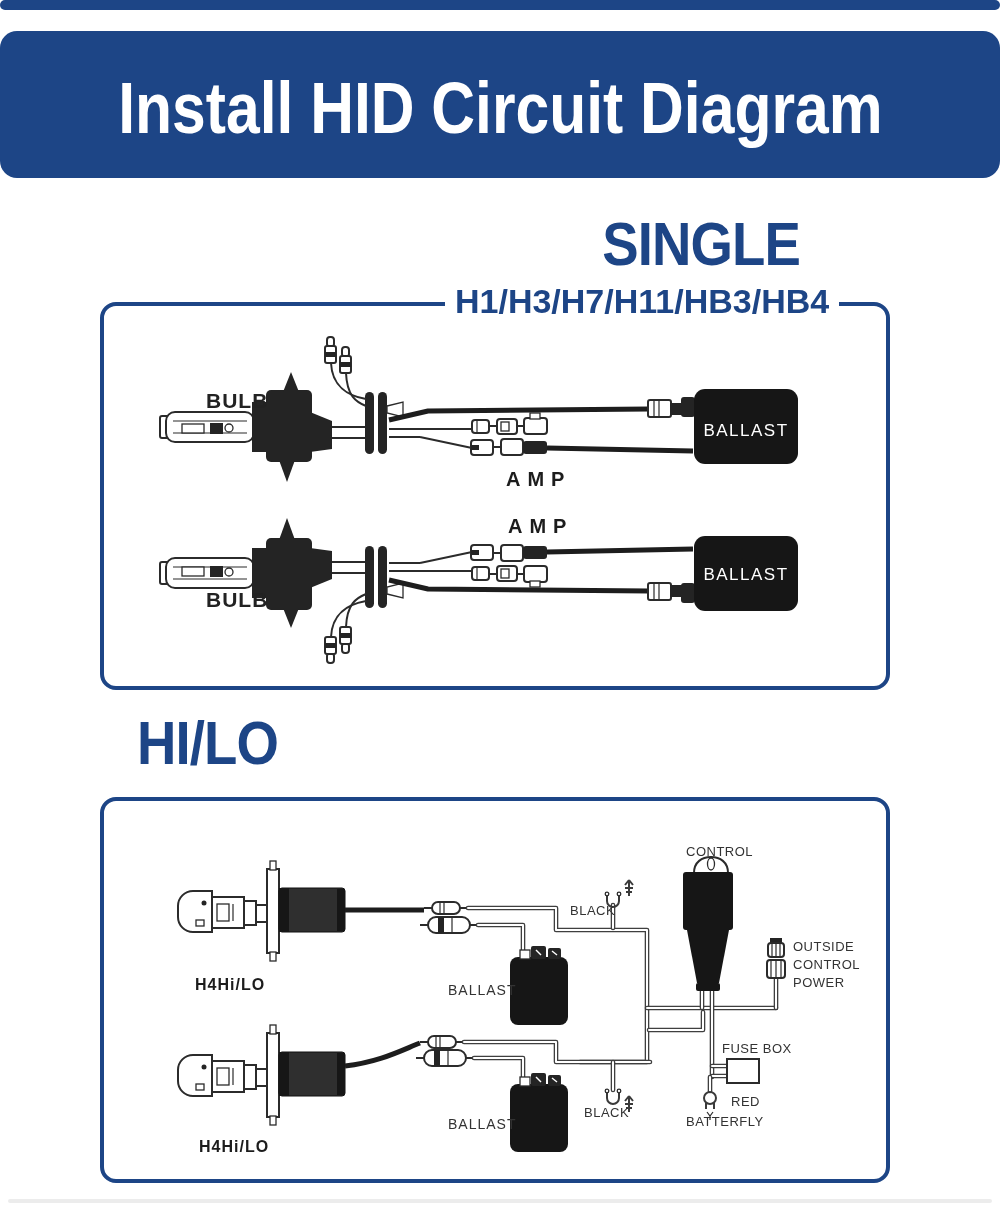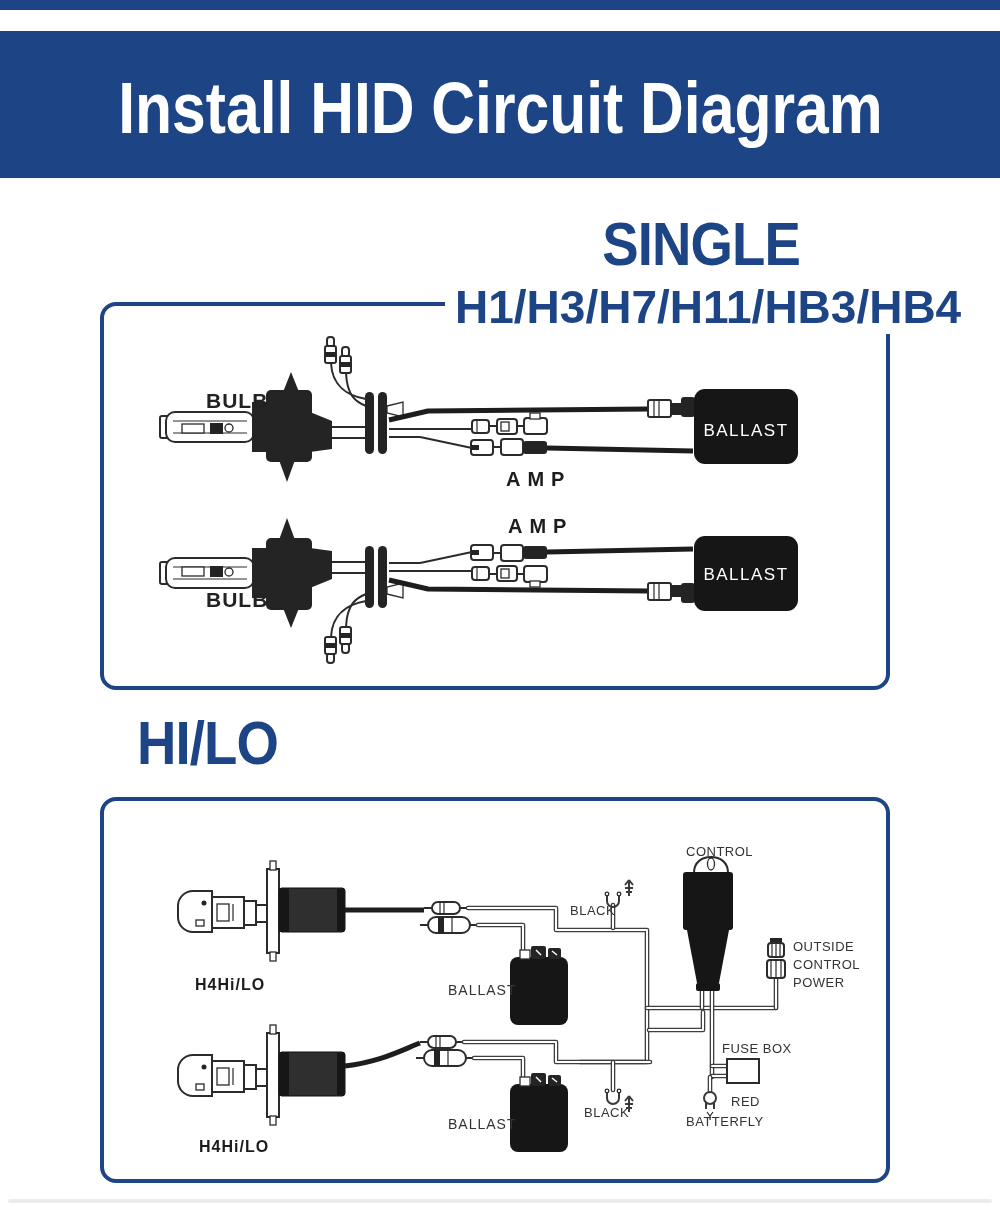--- a/index.html
+++ b/index.html
@@ -1,29 +1,29 @@
 <!DOCTYPE html>
 <html><head>
 <meta charset="utf-8">
 <style>
   html,body{margin:0;padding:0;background:#fff;}
   #stage{position:relative;width:1000px;height:1207px;background:#fff;overflow:hidden;
          font-family:"Liberation Sans",sans-serif;}
-  .accent-bg{background:#1d4586;}
+  .accent-bg{background:#1d4586;border-radius:17px;}
   .top-strip{position:absolute;left:0;top:0;width:1000px;height:10px;}
   .header-band{position:absolute;left:0;top:31px;width:1000px;height:147px;
                display:flex;align-items:center;justify-content:center;}
   .header-title{color:#fff;font-size:73px;font-weight:bold;white-space:nowrap;
                 transform:scaleX(.83);margin-top:6px;}
   .sec-title{position:absolute;color:#1d4586;font-weight:bold;font-size:62px;line-height:1;
              letter-spacing:-1px;white-space:nowrap;}
   #single-title{left:100px;top:213px;width:700px;text-align:right;
                 transform:scaleX(.88);transform-origin:100% 50%;}
   #hilo-title{left:137px;top:712px;transform:scaleX(.88);transform-origin:0 50%;}
-  .sec-sub{position:absolute;color:#1d4586;font-weight:bold;font-size:46px;line-height:1;
+  .sec-sub{position:absolute;color:#1d4586;font-weight:bold;font-size:34px;line-height:1;
            background:#fff;padding:2px 10px 4px 10px;z-index:2;white-space:nowrap;}
   #single-sub{left:445px;top:282px;}
   #hilo-sub{left:126px;top:778px;}
   .frame{position:absolute;border:4px solid #1d4586;border-radius:16px;box-sizing:border-box;z-index:1;}
   #single-frame{left:100px;top:302px;width:790px;height:388px;}
   #hilo-frame{left:100px;top:797px;width:790px;height:386px;}
   .diag-svg{position:absolute;z-index:1;}
   #single-svg{left:100px;top:302px;width:790px;height:388px;}
   #hilo-svg{left:100px;top:797px;width:790px;height:386px;}
   .bottom-strip{position:absolute;left:8px;top:1199px;width:984px;height:4px;

